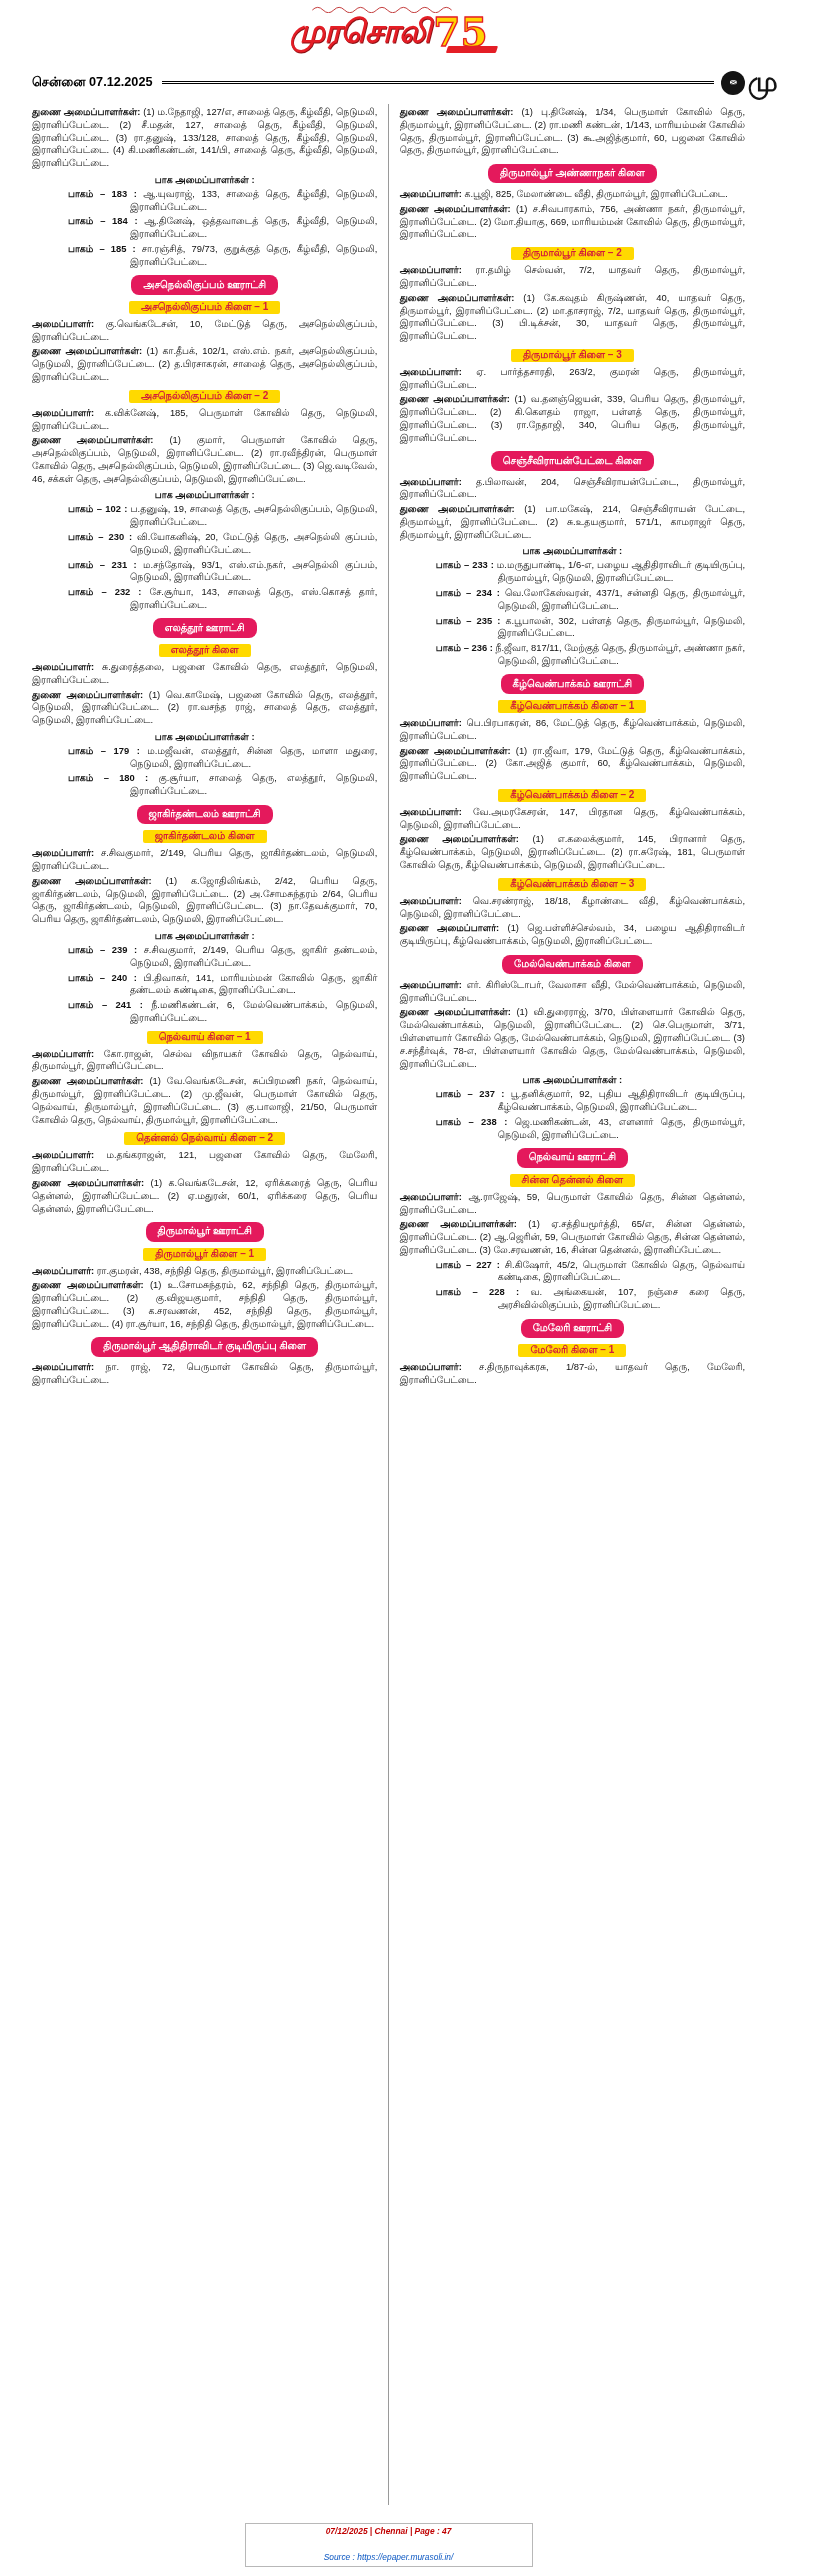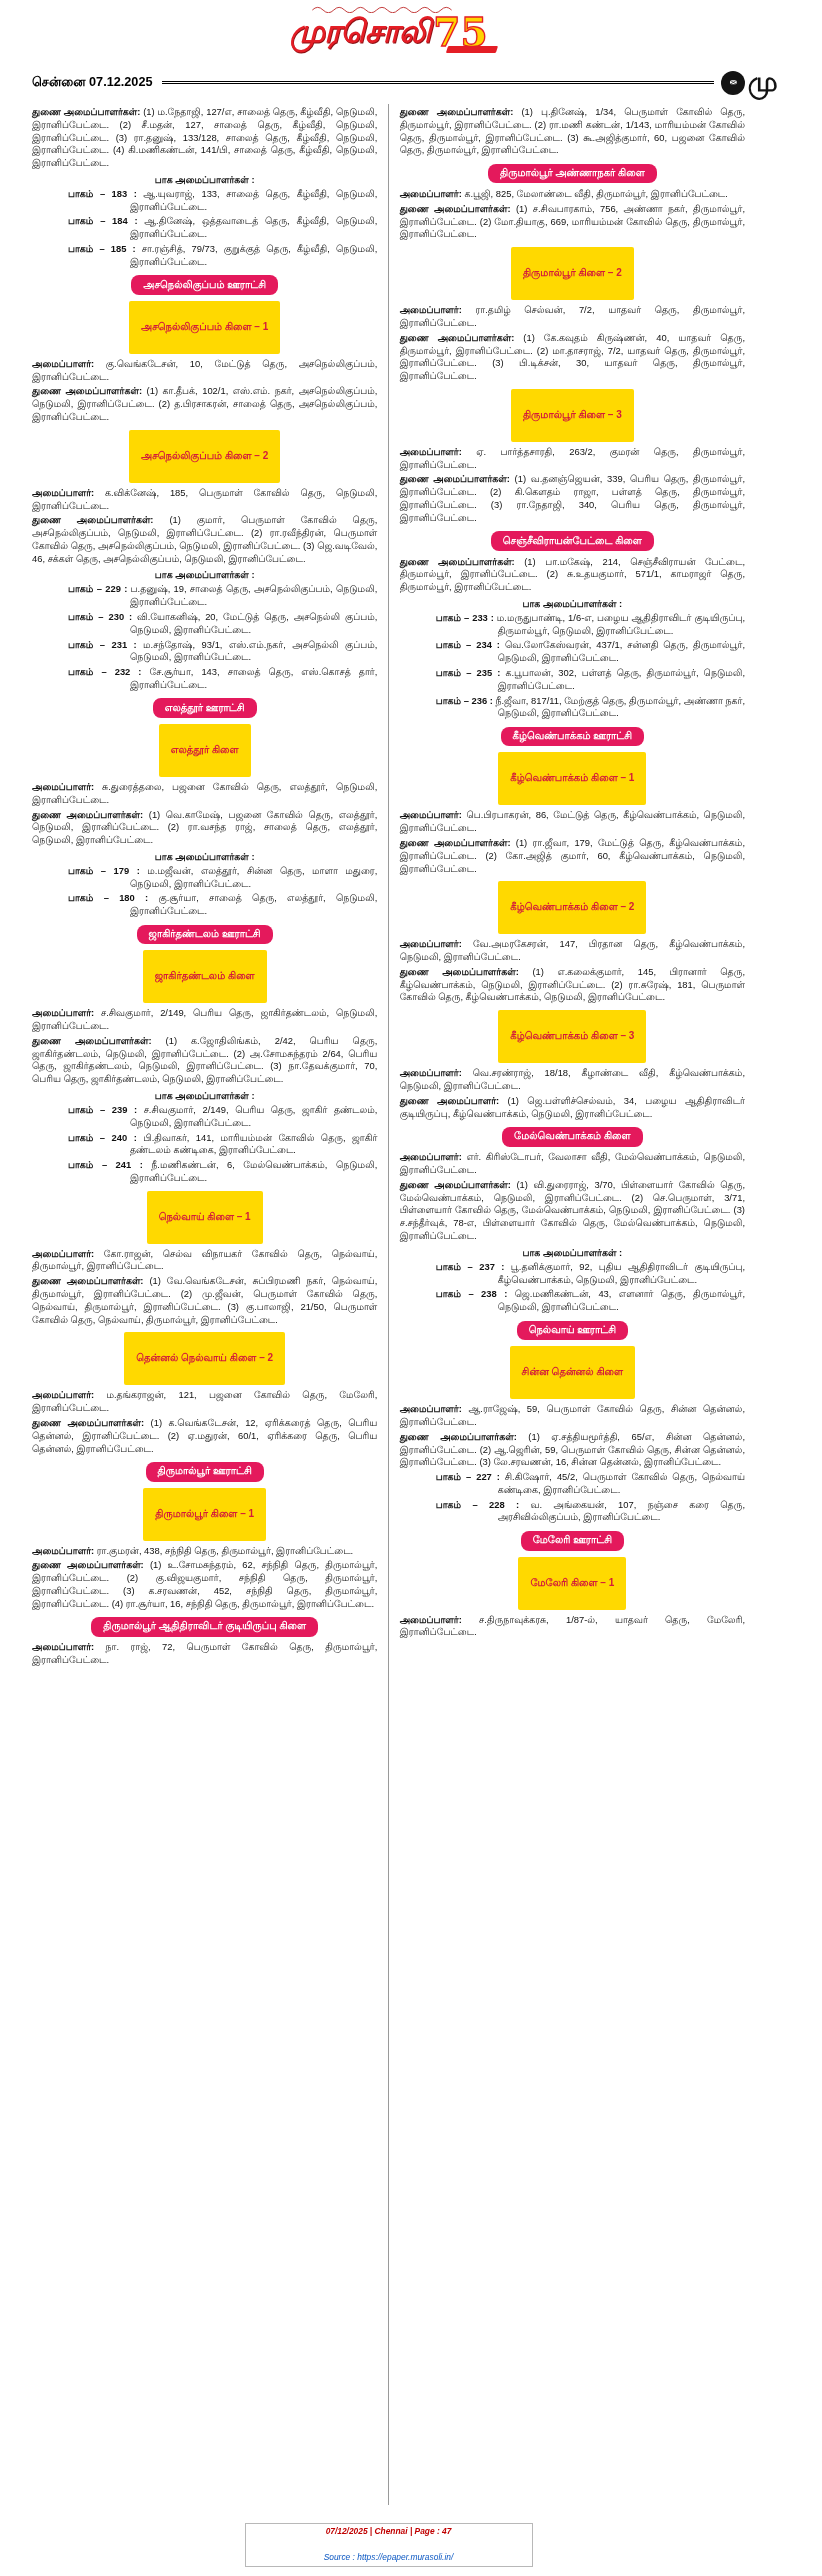--- a/index.html
+++ b/index.html
@@ -155,21 +155,21 @@
   .hdr-yellow{
     display:block;
     width:fit-content;
     max-width:96%;
     margin:6px auto 4px auto;
     background:var(--yellow-header-bg);
     color:var(--yellow-header-text);
     font-weight:bold;
     font-size:10px;
     text-align:center;
-    padding:20px 12px;
+    padding:0 12px;
     border-radius:2px;
   }
   
   .footer-box{
     margin:17.4px auto 9.4px auto;
     width:288px;
     border:0.7px solid #b8b8b8;
     text-align:center;
     padding:2.7px 5.4px 3.3px 5.4px;
     flex:0 0 auto;
@@ -222,21 +222,21 @@
         <div class="ward"><span class="wnum">பாகம் – 184 : </span>ஆ.தினேஷ், ஒத்தவாடைத் தெரு, கீழ்வீதி, நெடுமலி, இரானிப்பேட்டை.</div>
         <div class="ward"><span class="wnum">பாகம் – 185 : </span>சா.ரஞ்சித், 79/73, குறுக்குத் தெரு, கீழ்வீதி, நெடுமலி, இரானிப்பேட்டை.</div>
         <div class="hdr-red">அசநெல்லிகுப்பம் ஊராட்சி</div>
         <div class="hdr-yellow">அசநெல்லிகுப்பம் கிளை – 1</div>
         <div class="para"><span class="plabel">அமைப்பாளர்:</span> கு.வெங்கடேசன், 10, மேட்டுத் தெரு, அசநெல்லிகுப்பம், இரானிப்பேட்டை.</div>
         <div class="para"><span class="plabel">துணை அமைப்பாளர்கள்:</span> (1) கா.தீபக், 102/1, எஸ்.எம். நகர், அசநெல்லிகுப்பம், நெடுமலி, இரானிப்பேட்டை. (2) த.பிரசாகரன், சாலைத் தெரு, அசநெல்லிகுப்பம், இரானிப்பேட்டை.</div>
         <div class="hdr-yellow">அசநெல்லிகுப்பம் கிளை – 2</div>
         <div class="para"><span class="plabel">அமைப்பாளர்:</span> க.விக்னேஷ், 185, பெருமாள் கோவில் தெரு, நெடுமலி, இரானிப்பேட்டை.</div>
         <div class="para"><span class="plabel">துணை அமைப்பாளர்கள்:</span> (1) குமார், பெருமாள் கோவில் தெரு, அசநெல்லிகுப்பம், நெடுமலி, இரானிப்பேட்டை. (2) ரா.ரவீந்திரன், பெருமாள் கோவில் தெரு, அசநெல்லிகுப்பம், நெடுமலி, இரானிப்பேட்டை. (3) ஜெ.வடிவேல், 46, சக்கள் தெரு, அசநெல்லிகுப்பம், நெடுமலி, இரானிப்பேட்டை.</div>
         <div class="subhead">பாக அமைப்பாளர்கள் :</div>
-        <div class="ward"><span class="wnum">பாகம் – 229 : </span>ப.தனுஷ், 19, சாலைத் தெரு, அசநெல்லிகுப்பம், நெடுமலி, இரானிப்பேட்டை.</div>
+        <div class="ward"><span class="wnum">பாகம் – 102 : </span>ப.தனுஷ், 19, சாலைத் தெரு, அசநெல்லிகுப்பம், நெடுமலி, இரானிப்பேட்டை.</div>
         <div class="ward"><span class="wnum">பாகம் – 230 : </span>வி.யோகனிஷ், 20, மேட்டுத் தெரு, அசநெல்லி குப்பம், நெடுமலி, இரானிப்பேட்டை.</div>
         <div class="ward"><span class="wnum">பாகம் – 231 : </span>ம.சந்தோஷ், 93/1, எஸ்.எம்.நகர், அசநெல்லி குப்பம், நெடுமலி, இரானிப்பேட்டை.</div>
         <div class="ward"><span class="wnum">பாகம் – 232 : </span>சே.சூர்யா, 143, சாலைத் தெரு, எஸ்.கொசத் தார், இரானிப்பேட்டை.</div>
         <div class="hdr-red">எலத்தூர் ஊராட்சி</div>
         <div class="hdr-yellow">எலத்தூர் கிளை</div>
         <div class="para"><span class="plabel">அமைப்பாளர்:</span> சு.துரைத்தலை, பஜனை கோவில் தெரு, எலத்தூர், நெடுமலி, இரானிப்பேட்டை.</div>
         <div class="para"><span class="plabel">துணை அமைப்பாளர்கள்:</span> (1) வெ.காமேஷ், பஜனை கோவில் தெரு, எலத்தூர், நெடுமலி, இரானிப்பேட்டை. (2) ரா.வசந்த ராஜ், சாலைத் தெரு, எலத்தூர், நெடுமலி, இரானிப்பேட்டை.</div>
         <div class="subhead">பாக அமைப்பாளர்கள் :</div>
         <div class="ward"><span class="wnum">பாகம் – 179 : </span>ம.மஜீவன், எலத்தூர், சின்ன தெரு, மாளா மதுரை, நெடுமலி, இரானிப்பேட்டை.</div>
         <div class="ward"><span class="wnum">பாகம் – 180 : </span>கு.சூர்யா, சாலைத் தெரு, எலத்தூர், நெடுமலி, இரானிப்பேட்டை.</div>
@@ -266,20 +266,21 @@
         <div class="hdr-red">திருமால்பூர் அண்ணாநகர் கிளை</div>
         <div class="para"><span class="plabel">அமைப்பாளர்:</span> க.பூஜி, 825, மேலாண்டை வீதி, திருமால்பூர், இரானிப்பேட்டை.</div>
         <div class="para"><span class="plabel">துணை அமைப்பாளர்கள்:</span> (1) ச.சிவபாரகாம், 756, அண்ணா நகர், திருமால்பூர், இரானிப்பேட்டை. (2) மோ.தியாகு, 669, மாரியம்மன் கோவில் தெரு, திருமால்பூர், இரானிப்பேட்டை.</div>
         <div class="hdr-yellow">திருமால்பூர் கிளை – 2</div>
         <div class="para"><span class="plabel">அமைப்பாளர்:</span> ரா.தமிழ் செல்வன், 7/2, யாதவர் தெரு, திருமால்பூர், இரானிப்பேட்டை.</div>
         <div class="para"><span class="plabel">துணை அமைப்பாளர்கள்:</span> (1) கே.கவுதம் கிருஷ்ணன், 40, யாதவர் தெரு, திருமால்பூர், இரானிப்பேட்டை. (2) மா.தாசராஜ், 7/2, யாதவர் தெரு, திருமால்பூர், இரானிப்பேட்டை. (3) பி.டிக்சன், 30, யாதவர் தெரு, திருமால்பூர், இரானிப்பேட்டை.</div>
         <div class="hdr-yellow">திருமால்பூர் கிளை – 3</div>
         <div class="para"><span class="plabel">அமைப்பாளர்:</span> ஏ. பார்த்தசாரதி, 263/2, குமரன் தெரு, திருமால்பூர், இரானிப்பேட்டை.</div>
         <div class="para"><span class="plabel">துணை அமைப்பாளர்கள்:</span> (1) வ.தனஞ்ஜெயன், 339, பெரிய தெரு, திருமால்பூர், இரானிப்பேட்டை. (2) கி.கௌதம் ராஜா, பள்ளத் தெரு, திருமால்பூர், இரானிப்பேட்டை. (3) ரா.நேதாஜி, 340, பெரிய தெரு, திருமால்பூர், இரானிப்பேட்டை.</div>
         <div class="hdr-red">செஞ்சீவிராயன்பேட்டை கிளை</div>
+        <div class="para"><span class="plabel">அமைப்பாளர்:</span> த.பிலாவன், 204, செஞ்சீவிராயன்பேட்டை, திருமால்பூர், இரானிப்பேட்டை.</div>
         <div class="para"><span class="plabel">துணை அமைப்பாளர்கள்:</span> (1) பா.மகேஷ், 214, செஞ்சீவிராயன் பேட்டை, திருமால்பூர், இரானிப்பேட்டை. (2) சு.உதயகுமார், 571/1, காமராஜர் தெரு, திருமால்பூர், இரானிப்பேட்டை.</div>
         <div class="subhead">பாக அமைப்பாளர்கள் :</div>
         <div class="ward"><span class="wnum">பாகம் – 233 : </span>ம.மருதுபாண்டி, 1/6-எ, பழைய ஆதிதிராவிடர் குடியிருப்பு, திருமால்பூர், நெடுமலி, இரானிப்பேட்டை.</div>
         <div class="ward"><span class="wnum">பாகம் – 234 : </span>வெ.லோகேஸ்வரன், 437/1, சன்னதி தெரு, திருமால்பூர், நெடுமலி, இரானிப்பேட்டை.</div>
         <div class="ward"><span class="wnum">பாகம் – 235 : </span>க.பூபாலன், 302, பள்ளத் தெரு, திருமால்பூர், நெடுமலி, இரானிப்பேட்டை.</div>
         <div class="ward"><span class="wnum">பாகம் – 236 : </span>நீ.ஜீவா, 817/11, மேற்குத் தெரு, திருமால்பூர், அண்ணா நகர், நெடுமலி, இரானிப்பேட்டை.</div>
         <div class="hdr-red">கீழ்வெண்பாக்கம் ஊராட்சி</div>
         <div class="hdr-yellow">கீழ்வெண்பாக்கம் கிளை – 1</div>
         <div class="para"><span class="plabel">அமைப்பாளர்:</span> பெ.பிரபாகரன், 86, மேட்டுத் தெரு, கீழ்வெண்பாக்கம், நெடுமலி, இரானிப்பேட்டை.</div>
         <div class="para"><span class="plabel">துணை அமைப்பாளர்கள்:</span> (1) ரா.ஜீவா, 179, மேட்டுத் தெரு, கீழ்வெண்பாக்கம், இரானிப்பேட்டை. (2) கோ.அஜித் குமார், 60, கீழ்வெண்பாக்கம், நெடுமலி, இரானிப்பேட்டை.</div>

